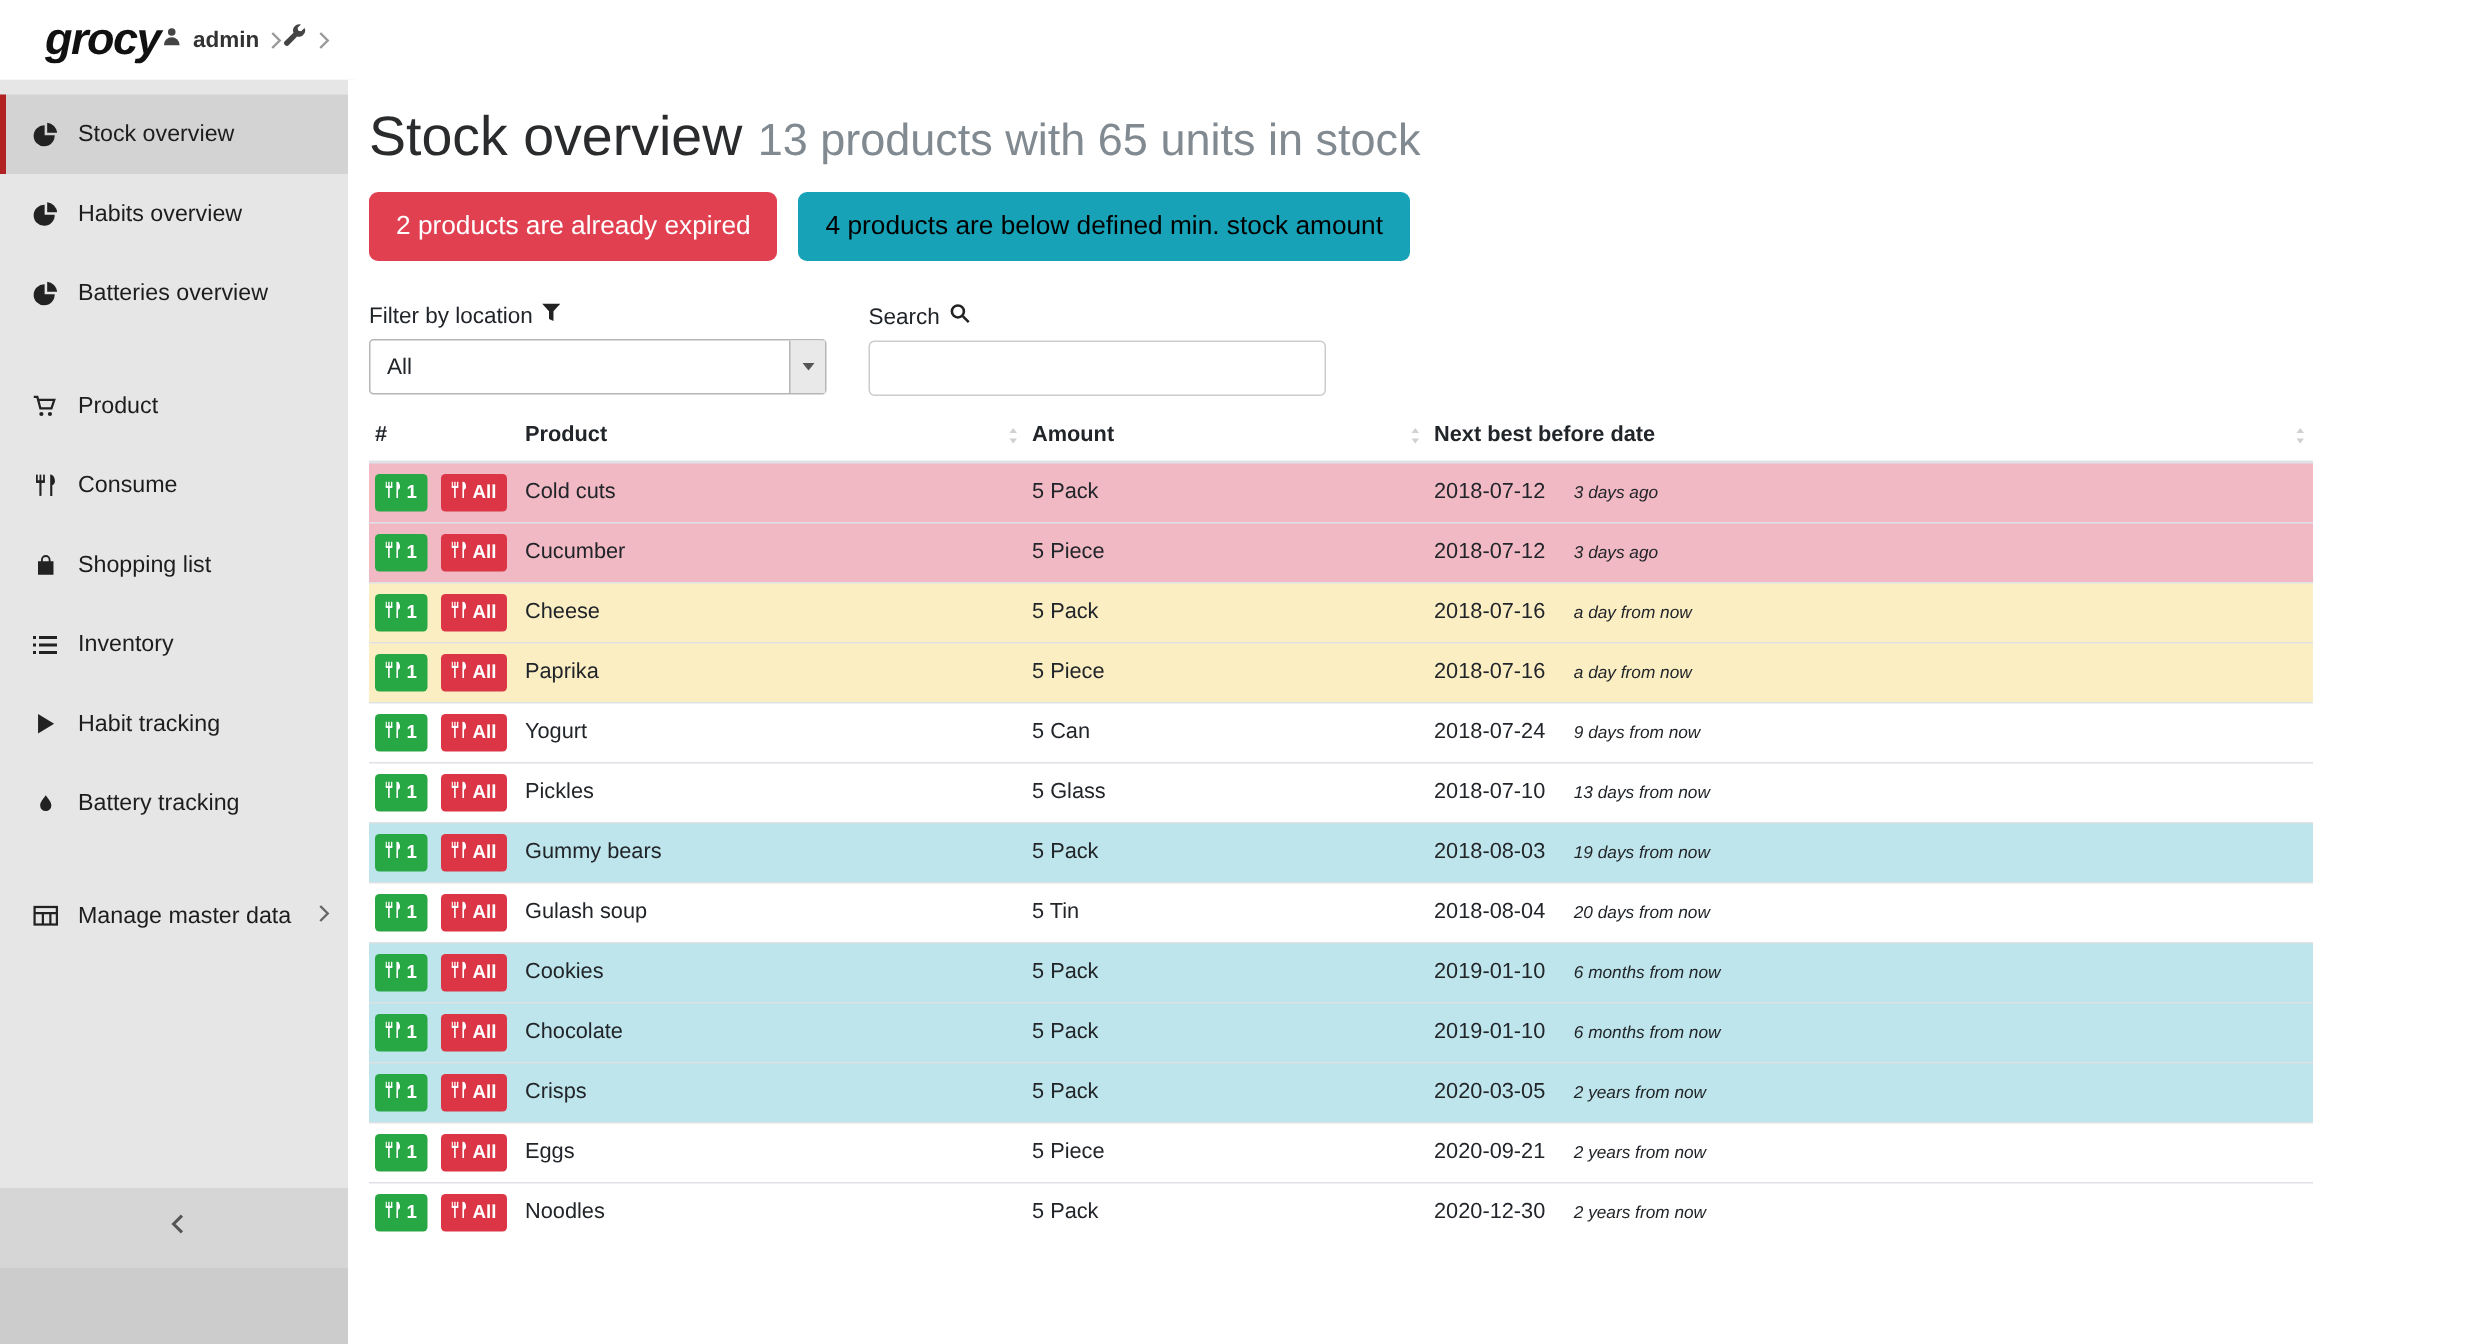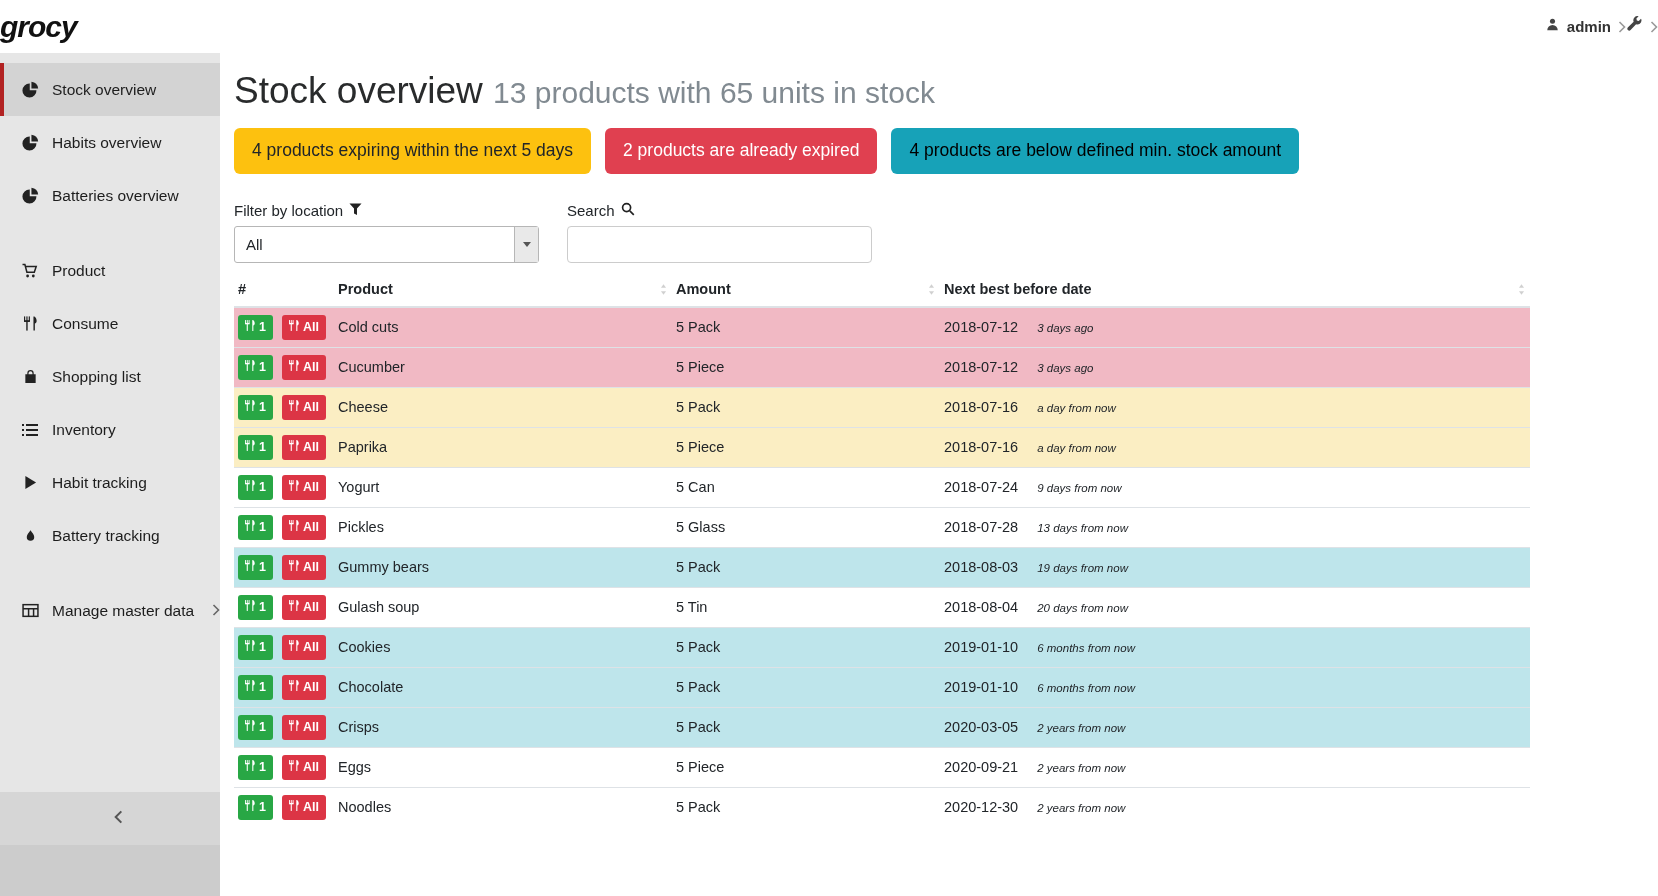--- a/index.html
+++ b/index.html
@@ -1,21 +1,21 @@
 <!DOCTYPE html>
 <html><head>
 <meta charset="utf-8">
 <style>
   * { margin:0; padding:0; box-sizing:border-box; }
   html,body { width:1658px; height:896px; overflow:hidden; background:#fff;
     font-family:"Liberation Sans","DejaVu Sans",sans-serif; color:#212529; }
 
   
   .top-header { position:fixed; top:0; left:0; width:1658px; height:53px; background:#fff;
-    display:flex; align-items:center; justify-content:space-between; padding:0 0; z-index:10; }
+    display:flex; align-items:center; justify-content:flex-start; padding:0 30px; z-index:10; }
   .logo { font-size:30px; font-weight:800; font-style:italic; letter-spacing:-1px; color:#111; cursor:pointer; }
   .header-right { display:flex; align-items:center; }
   .user-menu, .settings-menu { display:flex; align-items:center; gap:7px; cursor:pointer; }
   .user-menu .uname { font-weight:700; font-size:15px; color:#333; }
   .chev svg { display:block; }
 
   
   .sidebar { position:fixed; top:53px; left:0; width:237px; height:843px; background:#e6e6e6;
     border-right:1px solid #d8d8d8; padding-top:10px; }
   .side-item { height:53px; display:flex; align-items:center; gap:12px; padding:0 16px;
@@ -23,21 +23,21 @@
   .side-item .ico { width:20px; display:flex; justify-content:center; }
   .side-item.active { background:#d3d3d3; border-left:4px solid #b22222; }
   .group-gap { margin-top:22px; }
   .side-item.has-caret { justify-content:flex-start;text-align:center; }
   .side-item .caret-right { margin-left:auto; }
   .collapse-btn { position:absolute; bottom:51px; left:0; width:100%; height:53px; background:#d6d6d6;
     display:flex; align-items:center; justify-content:center; cursor:pointer; }
   .sidebar-footer { position:absolute; bottom:0; left:0; width:100%; height:51px; background:#cccccc; }
 
   
-  .main { position:fixed; top:53px; left:220px; width:1420px; height:843px; background:#fff;
+  .main { position:fixed; top:53px; left:232px; width:1420px; height:843px; background:#fff;
     padding:18px 14px 0 14px; overflow:hidden; }
   h1.page-head { font-size:37px; font-weight:500; color:#292b2c; line-height:1.1; }
   h1.page-head .subtitle { font-size:30px; color:#818a91; font-weight:400; }
 
   .badges { display:flex; gap:14px; margin-top:16px; }
   .badge { height:46px; display:flex; align-items:center; padding:0 18px; border-radius:6px;
     font-size:17.5px; font-weight:500; cursor:pointer; }
   .badge-warning { background:#fdc10f; color:#212529; }
   .badge-danger  { background:#e04050; color:#ffffff; }
   .badge-info    { background:#17a2b8; color:#000000; }
@@ -228,21 +228,20 @@
   <div class="sidebar-footer"></div>
 </nav>
 
 <main class="main">
   <h1 class="page-head">
     <span>Stock overview</span>
     <span class="subtitle">13 products with 65 units in stock</span>
   </h1>
 
   <div class="badges">
-    <div class="badge badge-warning">4 products expiring within the next 5 days</div>
     <div class="badge badge-danger">2 products are already expired</div>
     <div class="badge badge-info">4 products are below defined min. stock amount</div>
   </div>
 
   <div class="filters">
     <div class="filter-group">
       <div class="filter-label">
         <span>Filter by location</span>
         <span>
           <svg width="13" height="13" viewBox="0 0 14 14" fill="#222">
@@ -514,21 +513,21 @@
                   <rect x="1.9" y="4" width="1.2" height="8"></rect>
                   <path d="M8.2 0c1.7 0 2.5 2.3 2.5 3.8 0 1.2-.8 2-1.5 2.2V12H8V0h.2z"></path>
                 </svg>
         </span>
         <span>All</span>
       </button>
     </td>
     <td>Pickles</td>
     <td>5 Glass</td>
     <td>
-      <span>2018-07-28</span><span class="rel-time">13 days from now</span>
+      <span>2018-07-10</span><span class="rel-time">13 days from now</span>
     </td>
   </tr>
 
   <tr class="row-below-min">
     <td class="td-actions">
       <button class="btn-consume btn-one">
         <span>
           <svg width="10" height="11" viewBox="0 0 11 12" fill="#fff">
                   <rect x="0" y="0" width="1" height="4"></rect>
                   <rect x="2" y="0" width="1" height="4"></rect>

